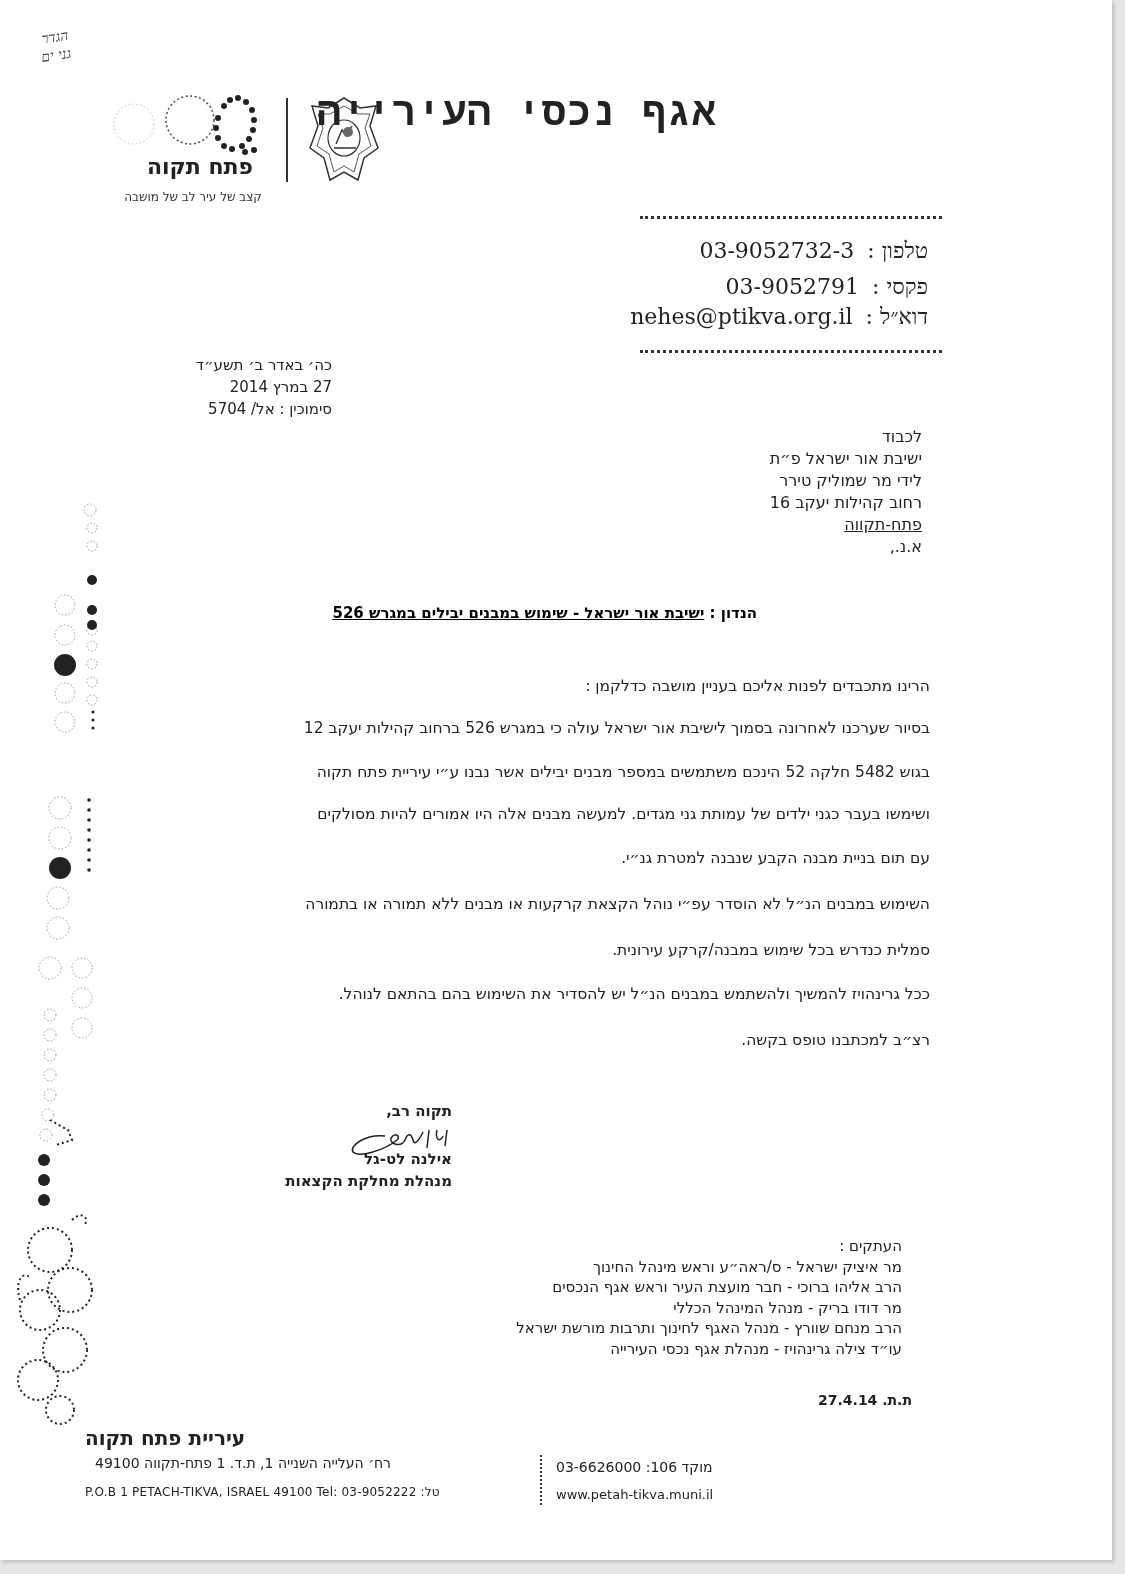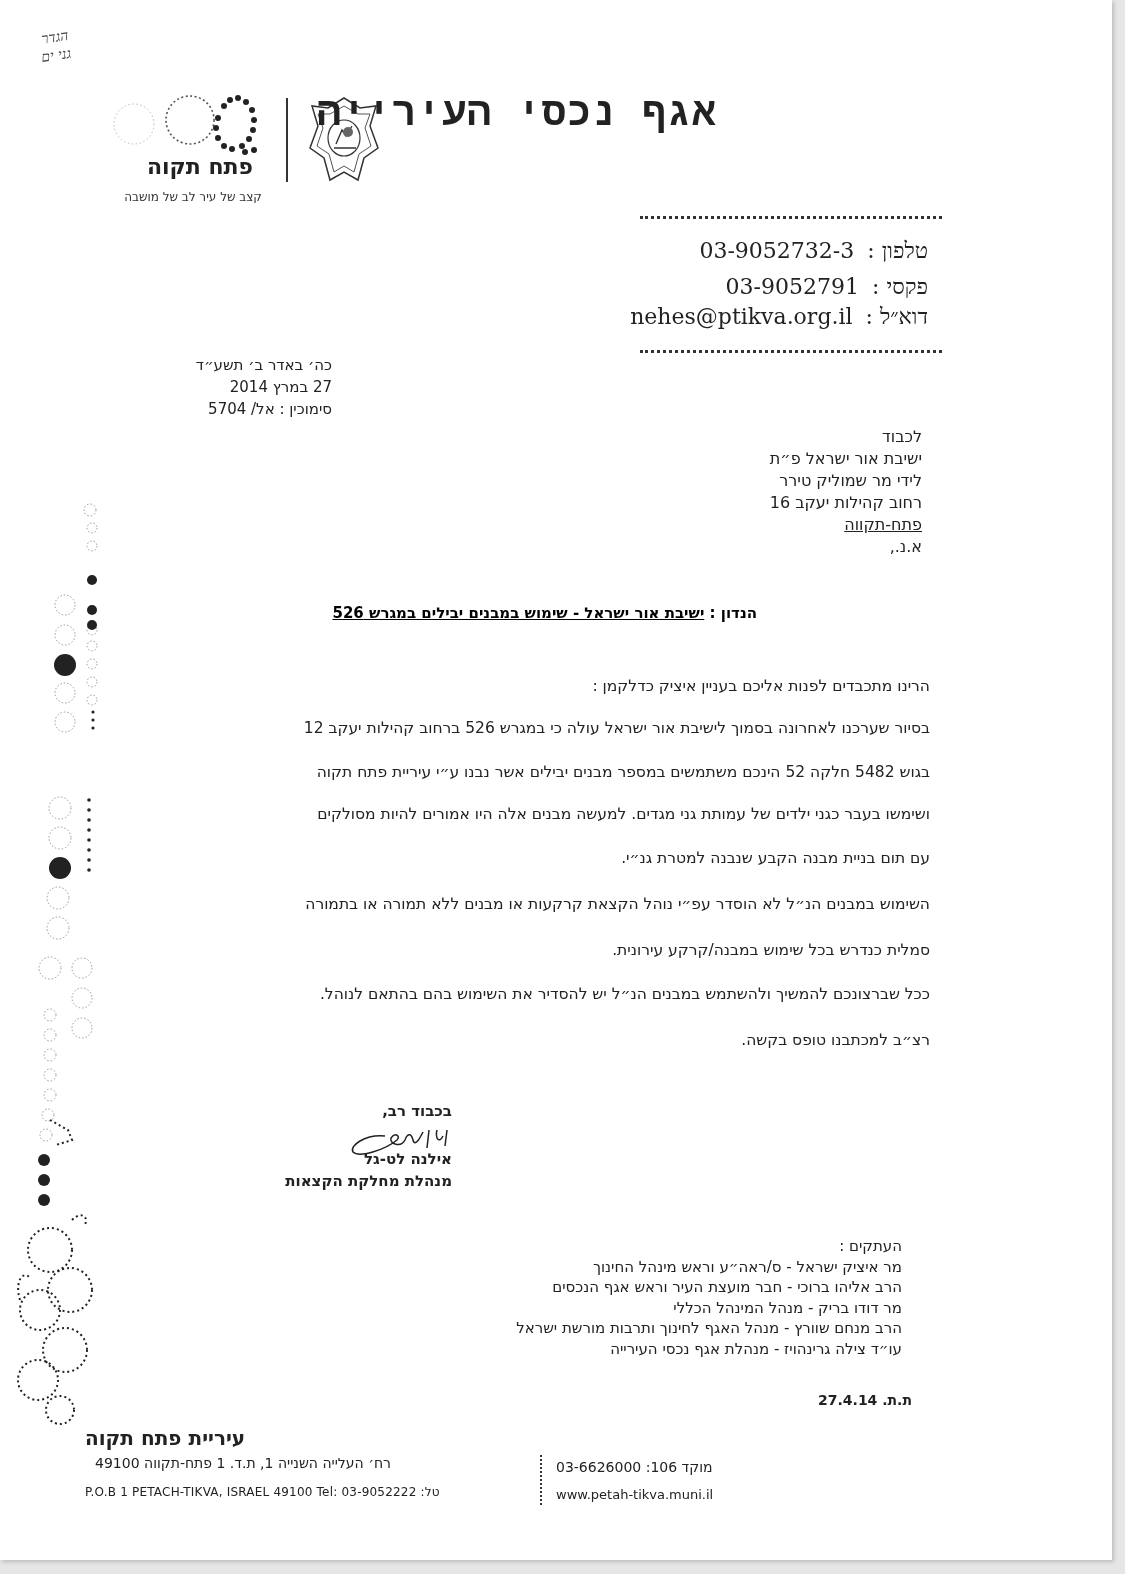--- a/index.html
+++ b/index.html
@@ -134,33 +134,33 @@
     <div class="u">פתח-תקווה</div>
     <div>א.נ.,</div>
   </div>
 
   <div class="abs subject rtl">
     <span>הנדון :</span>
     <span class="u">ישיבת אור ישראל - שימוש במבנים יבילים במגרש 526</span>
   </div>
 
   <div class="abs body rtl" style="top:0; height:1560px;">
-    <p style="top:676px;">הרינו מתכבדים לפנות אליכם בעניין איציק כדלקמן :</p>
+    <p style="top:676px;">הרינו מתכבדים לפנות אליכם בעניין מושבה כדלקמן :</p>
     <p style="top:718px;">בסיור שערכנו לאחרונה בסמוך לישיבת אור ישראל עולה כי במגרש 526 ברחוב קהילות יעקב 12</p>
     <p style="top:762px;">בגוש 5482 חלקה 52 הינכם משתמשים במספר מבנים יבילים אשר נבנו ע״י עיריית פתח תקוה</p>
     <p style="top:804px;">ושימשו בעבר כגני ילדים של עמותת גני מגדים. למעשה מבנים אלה היו אמורים להיות מסולקים</p>
     <p style="top:848px;">עם תום בניית מבנה הקבע שנבנה למטרת גנ״י.</p>
     <p style="top:894px;">השימוש במבנים הנ״ל לא הוסדר עפ״י נוהל הקצאת קרקעות או מבנים ללא תמורה או בתמורה</p>
     <p style="top:940px;">סמלית כנדרש בכל שימוש במבנה/קרקע עירונית.</p>
-    <p style="top:984px;">ככל שברצונכם להמשיך ולהשתמש במבנים הנ״ל יש להסדיר את השימוש בהם בהתאם לנוהל.</p>
+    <p style="top:984px;">ככל גרינהויז להמשיך ולהשתמש במבנים הנ״ל יש להסדיר את השימוש בהם בהתאם לנוהל.</p>
     <p style="top:1030px;">רצ״ב למכתבנו טופס בקשה.</p>
   </div>
 
   <div class="abs sign rtl">
-    <div>בכבוד רב,</div>
+    <div>תקוה רב,</div>
     <div style="height:26px;"></div>
     <div>אילנה לט-גל</div>
     <div>מנהלת מחלקת הקצאות</div>
   </div>
   <svg class="abs signature" viewBox="0 0 110 34">
     <path d="M40 12 C20 10 4 22 8 28 C14 34 40 26 52 16 C56 12 50 8 46 14 C44 20 56 24 60 16 C62 10 66 8 68 16 C70 24 76 12 78 8 M84 6 L82 24 M92 6 C90 14 94 20 98 12 M102 6 L100 22" fill="none" stroke="#222" stroke-width="1.5"></path>
   </svg>
 
   <div class="abs cc rtl">
     <div>העתקים :</div>

